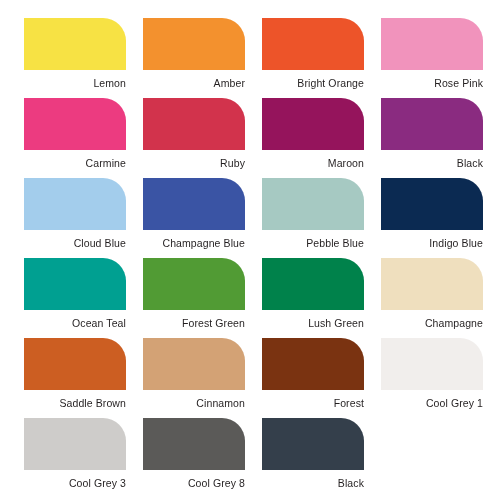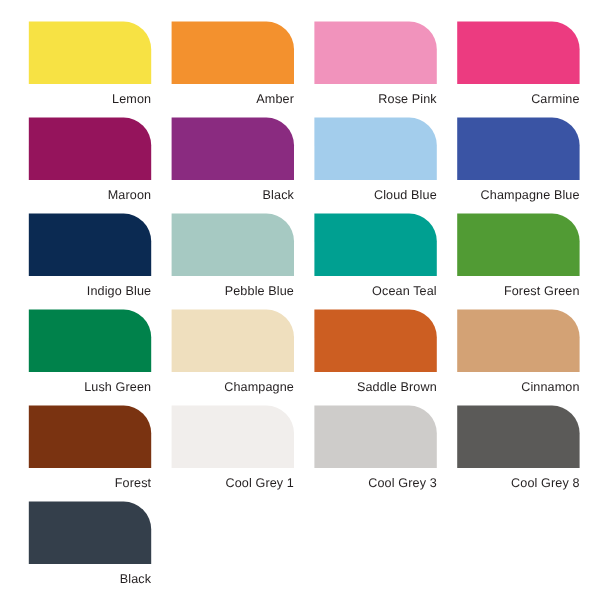--- a/index.html
+++ b/index.html
@@ -55,50 +55,58 @@
 <div id="swatch-chart">
     <div class="swatch-cell">
       <div class="swatch-chip" style="background-color: rgb(247, 226, 68);"></div>
       <div class="swatch-label">Lemon</div>
     </div>
     <div class="swatch-cell">
       <div class="swatch-chip" style="background-color: rgb(243, 145, 46);"></div>
       <div class="swatch-label">Amber</div>
     </div>
     <div class="swatch-cell">
+      <div class="swatch-chip" style="background-color: rgb(237, 84, 41);"></div>
+      <div class="swatch-label">Bright Orange</div>
+    </div>
+    <div class="swatch-cell">
       <div class="swatch-chip" style="background-color: rgb(241, 147, 188);"></div>
       <div class="swatch-label">Rose Pink</div>
     </div>
     <div class="swatch-cell">
       <div class="swatch-chip" style="background-color: rgb(236, 59, 128);"></div>
       <div class="swatch-label">Carmine</div>
+    </div>
+    <div class="swatch-cell">
+      <div class="swatch-chip" style="background-color: rgb(210, 51, 76);"></div>
+      <div class="swatch-label">Ruby</div>
     </div>
     <div class="swatch-cell">
       <div class="swatch-chip" style="background-color: rgb(149, 20, 92);"></div>
       <div class="swatch-label">Maroon</div>
     </div>
     <div class="swatch-cell">
       <div class="swatch-chip" style="background-color: rgb(138, 43, 128);"></div>
       <div class="swatch-label">Black</div>
     </div>
     <div class="swatch-cell">
       <div class="swatch-chip" style="background-color: rgb(163, 205, 236);"></div>
       <div class="swatch-label">Cloud Blue</div>
     </div>
     <div class="swatch-cell">
       <div class="swatch-chip" style="background-color: rgb(58, 84, 164);"></div>
       <div class="swatch-label">Champagne Blue</div>
     </div>
     <div class="swatch-cell">
+      <div class="swatch-chip" style="background-color: rgb(166, 201, 194);"></div>
+      <div class="swatch-label">Pebble Blue</div>
+    </div>
+    <div class="swatch-cell">
       <div class="swatch-chip" style="background-color: rgb(11, 42, 82);"></div>
       <div class="swatch-label">Indigo Blue</div>
-    </div>
-    <div class="swatch-cell">
-      <div class="swatch-chip" style="background-color: rgb(166, 201, 194);"></div>
-      <div class="swatch-label">Pebble Blue</div>
     </div>
     <div class="swatch-cell">
       <div class="swatch-chip" style="background-color: rgb(0, 160, 145);"></div>
       <div class="swatch-label">Ocean Teal</div>
     </div>
     <div class="swatch-cell">
       <div class="swatch-chip" style="background-color: rgb(81, 155, 52);"></div>
       <div class="swatch-label">Forest Green</div>
     </div>
     <div class="swatch-cell">

